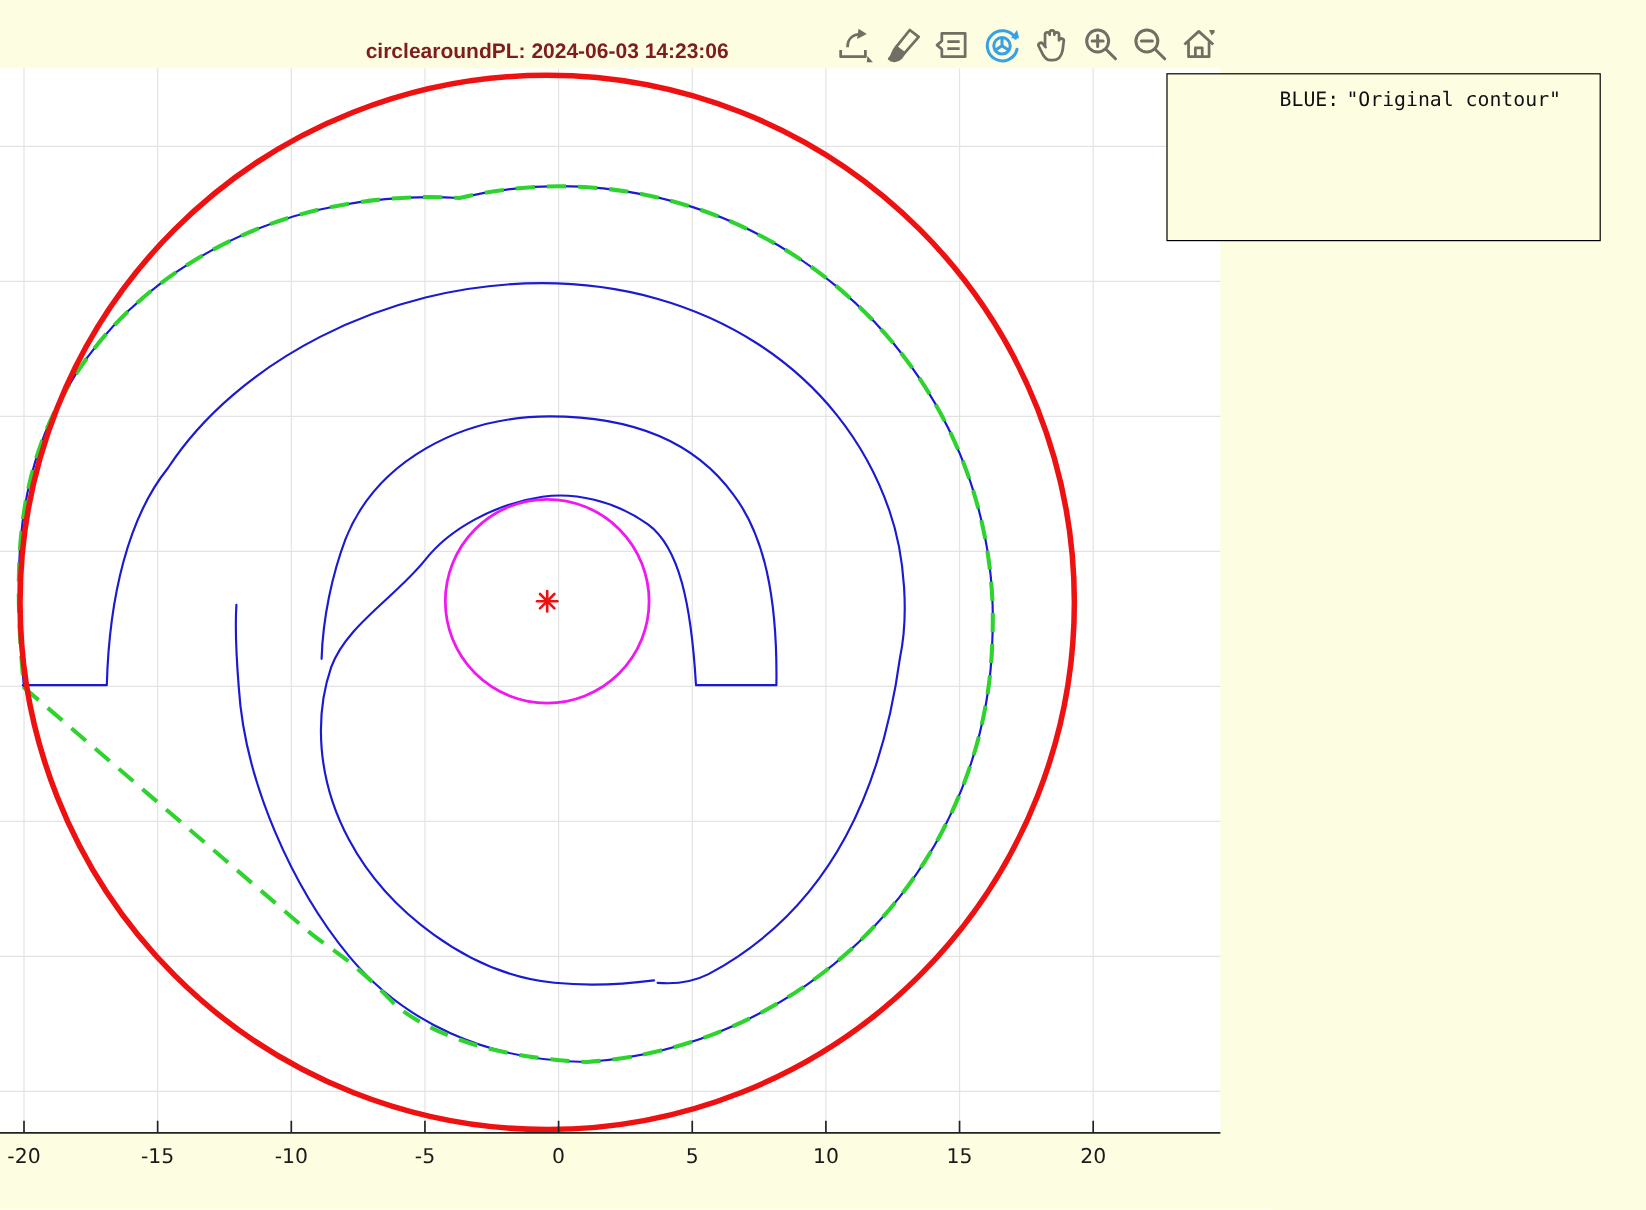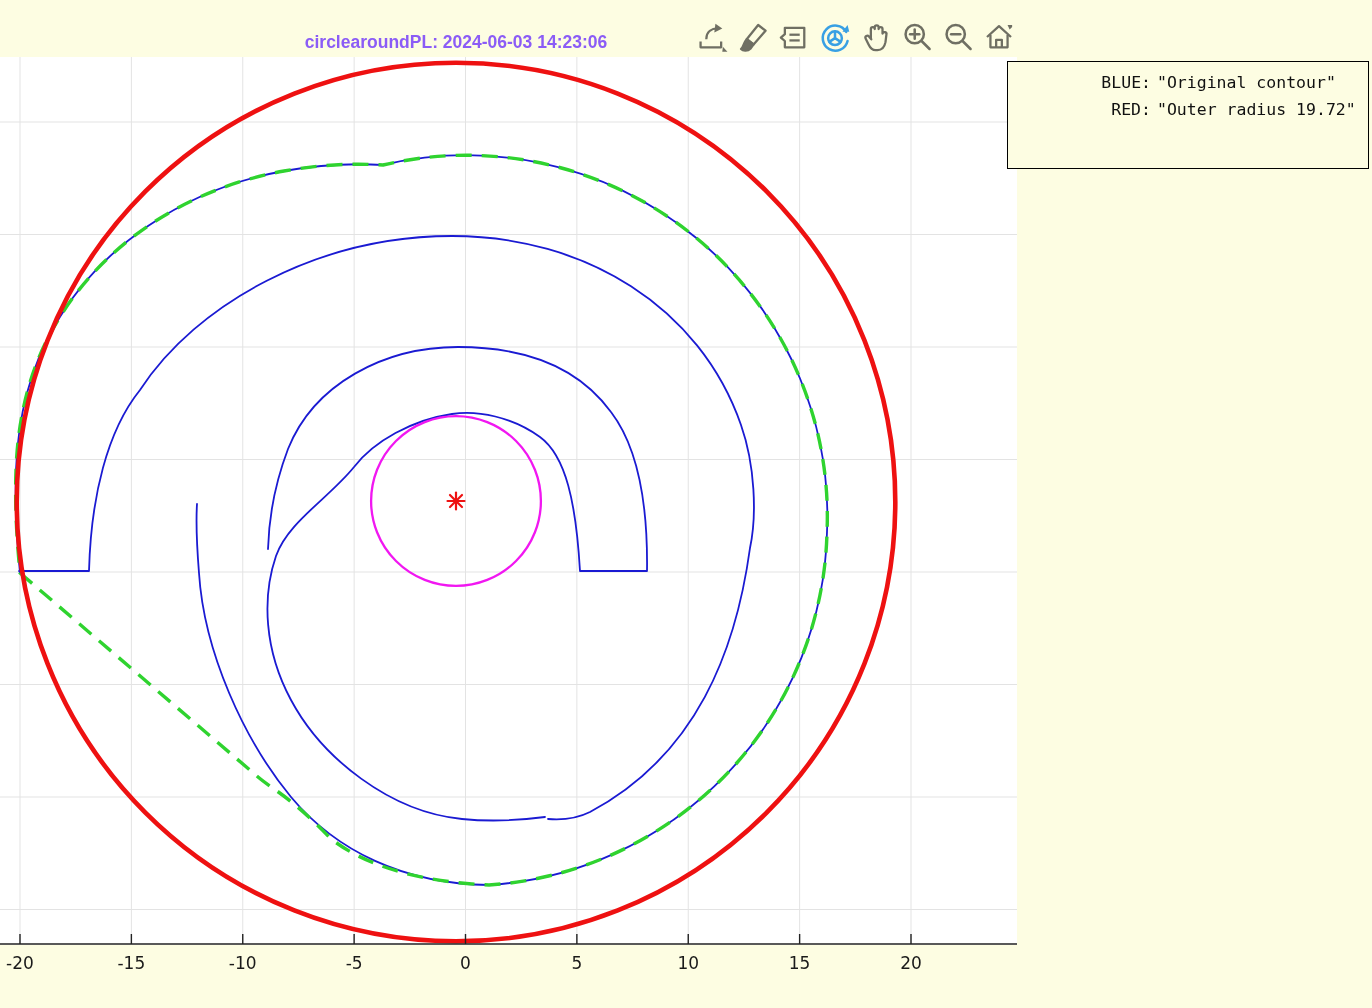--- a/index.html
+++ b/index.html
@@ -4,28 +4,28 @@
 <style>
   html,body{margin:0;padding:0;}
   body{
     width:1372px;height:1008px;position:relative;overflow:hidden;
     background:#fdfde2;
     font-family:"Liberation Sans", sans-serif;
   }
   .plot-svg{position:absolute;left:0;top:0;}
   .fig-title{
     position:absolute;left:0;top:32px;width:912px;text-align:center;
-    font-size:17.5px;font-weight:bold;color:#8b5cf6;letter-spacing:0px;
+    font-size:17.5px;font-weight:bold;color:#7f1d1d;letter-spacing:0px;
   }
   .toolbar{
     position:absolute;left:696px;top:20px;display:flex;gap:9px;align-items:center;
   }
   .toolbar .tbtn{width:32px;height:34px;display:flex;align-items:center;justify-content:center;cursor:pointer;}
   .legendbox{
-    position:absolute;left:1007px;top:61px;width:362px;height:108px;
+    position:absolute;left:972px;top:61px;width:362px;height:140px;
     background:#fdfde2;border:1.6px solid #000;box-sizing:border-box;
     font-family:"DejaVu Sans Mono", monospace;font-size:16.5px;color:#111;
     padding-top:7px;
   }
   .legrow{display:flex;line-height:27px;white-space:pre;}
   .legrow .lbl{width:143px;text-align:right;flex:0 0 auto;}
   .legrow .val{padding-left:6px;}
   .tick-label{font-family:"DejaVu Sans", sans-serif;font-size:17px;fill:#1a1a1a;}
 </style>
 </head>
@@ -198,17 +198,13 @@
       </g>
     </svg>
   </div>
 </div>
 
 <div class="legendbox">
   <div class="legrow">
     <span class="lbl">BLUE:</span>
     <span class="val">"Original contour"</span>
   </div>
-  <div class="legrow">
-    <span class="lbl">RED:</span>
-    <span class="val">"Outer radius 19.72"</span>
-  </div>
 </div>
 
 </body></html>

